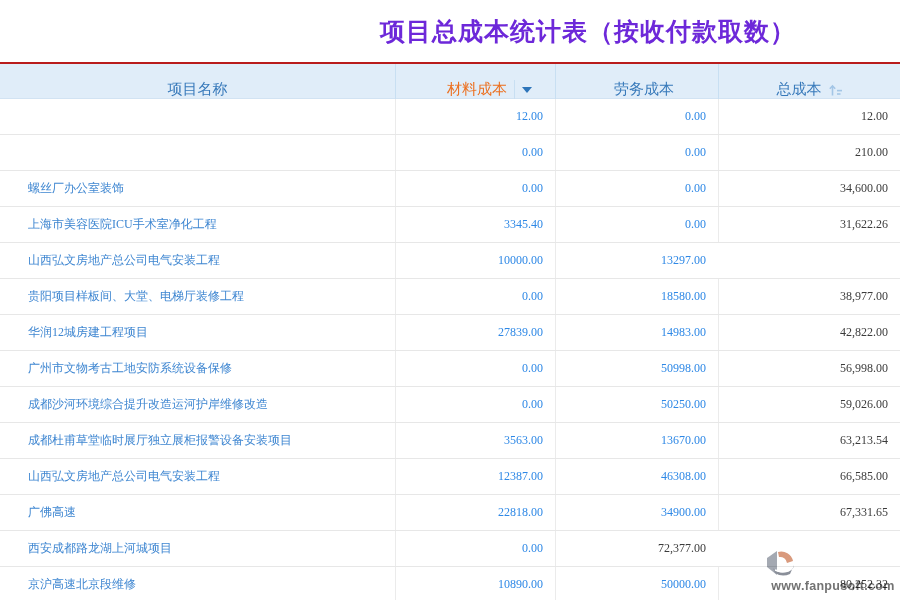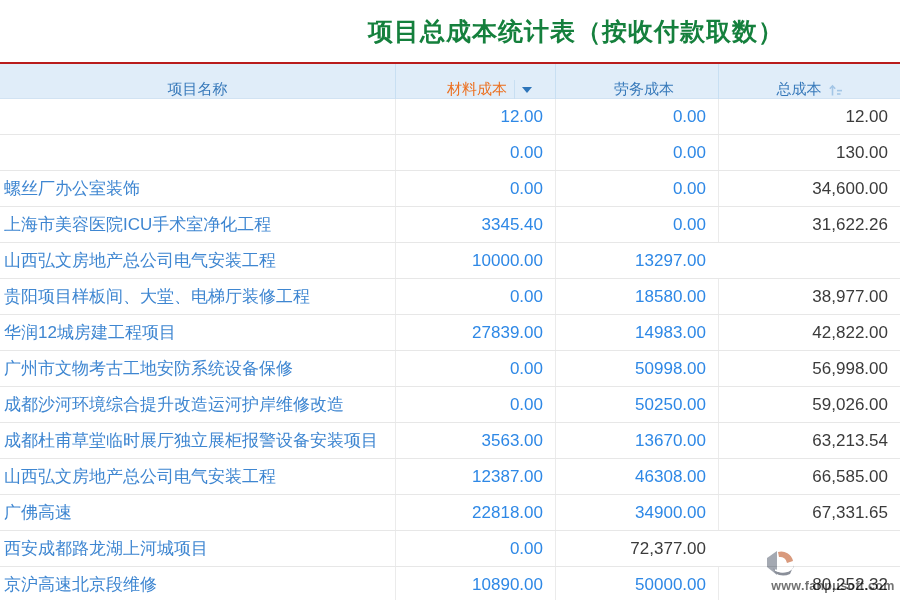--- a/index.html
+++ b/index.html
@@ -1,22 +1,22 @@
 <!DOCTYPE html>
 <html><head>
 <meta charset="utf-8">
 <style>
   * { margin:0; padding:0; box-sizing:border-box; }
   html,body { width:900px; height:600px; overflow:hidden; background:#fff;
               font-family:"Liberation Sans","DejaVu Sans",sans-serif; }
   .page { position:relative; width:900px; height:600px; background:#fff; }
 
   
-  .title { position:absolute; top:15px; left:576px; transform:translateX(-50%);
-           white-space:nowrap; font-size:25px; font-weight:bold; color:#15803d;
+  .title { position:absolute; top:15px; left:588px; transform:translateX(-50%);
+           white-space:nowrap; font-size:25px; font-weight:bold; color:#6d28d9;
            letter-spacing:1px; }
 
   
   .table { position:absolute; top:62px; left:0; width:900px; }
   .thead { display:grid; grid-template-columns:395px 160px 163px 182px;
            height:37px; background:#e0edf9; border-top:2px solid #b91c1c;
            border-bottom:1px solid #d2e3f3; }
   .th { display:flex; align-items:center; justify-content:center;
         font-size:15px; color:#3779ba; height:100%; }
   .th + .th { border-left:1px solid #c8dff2; }
@@ -26,23 +26,23 @@
   .dropdown-cell { width:25px; height:100%; border-left:1px solid #c8dff2;
         display:flex; align-items:center; justify-content:center; cursor:pointer; }
   .caret { width:0; height:0; border-left:5px solid transparent;
         border-right:5px solid transparent; border-top:6px solid #2d75ba; }
   .th-labor span { padding-left:14px; }
   .sort-icon { margin-left:6px; margin-top:2px; }
 
   .tbody { width:900px; }
   .tr { display:grid; grid-template-columns:395px 160px 163px 182px;
         height:36px; border-bottom:1px solid #e7e7e7; background:#fff; }
-  .td { display:flex; align-items:center; font-size:17px; height:100%; }
+  .td { display:flex; align-items:center; font-size:12px; height:100%;font-family:Liberation Serif, serif; }
   .td + .td { border-left:1px solid #ebebeb; }
-  .td-name { padding-left:4px; color:#3e86d1; cursor:pointer; }
+  .td-name { padding-left:28px; color:#3e86d1; cursor:pointer; }
   .td-num { justify-content:flex-end; padding-right:12px; }
   .td-material, .td-labor { color:#2e88e6; }
   .td-total { color:#3b3b3b; }
 
   
   .watermark { position:absolute; left:766px; top:548px; width:134px;
                z-index:3; mix-blend-mode:multiply; pointer-events:none; }
   .wm-top { display:flex; align-items:center; }
   .wm-brand { font-size:21px; font-weight:bold; color:#8e8e8e;
               letter-spacing:1px; white-space:nowrap; }
@@ -87,21 +87,21 @@
     <div class="td td-name"></div>
     <div class="td td-num td-material">12.00</div>
     <div class="td td-num td-labor">0.00</div>
     <div class="td td-num td-total">12.00</div>
   </div>
 
   <div class="tr">
     <div class="td td-name"></div>
     <div class="td td-num td-material">0.00</div>
     <div class="td td-num td-labor">0.00</div>
-    <div class="td td-num td-total">130.00</div>
+    <div class="td td-num td-total">210.00</div>
   </div>
 
   <div class="tr">
     <div class="td td-name">螺丝厂办公室装饰</div>
     <div class="td td-num td-material">0.00</div>
     <div class="td td-num td-labor">0.00</div>
     <div class="td td-num td-total">34,600.00</div>
   </div>
 
   <div class="tr">

